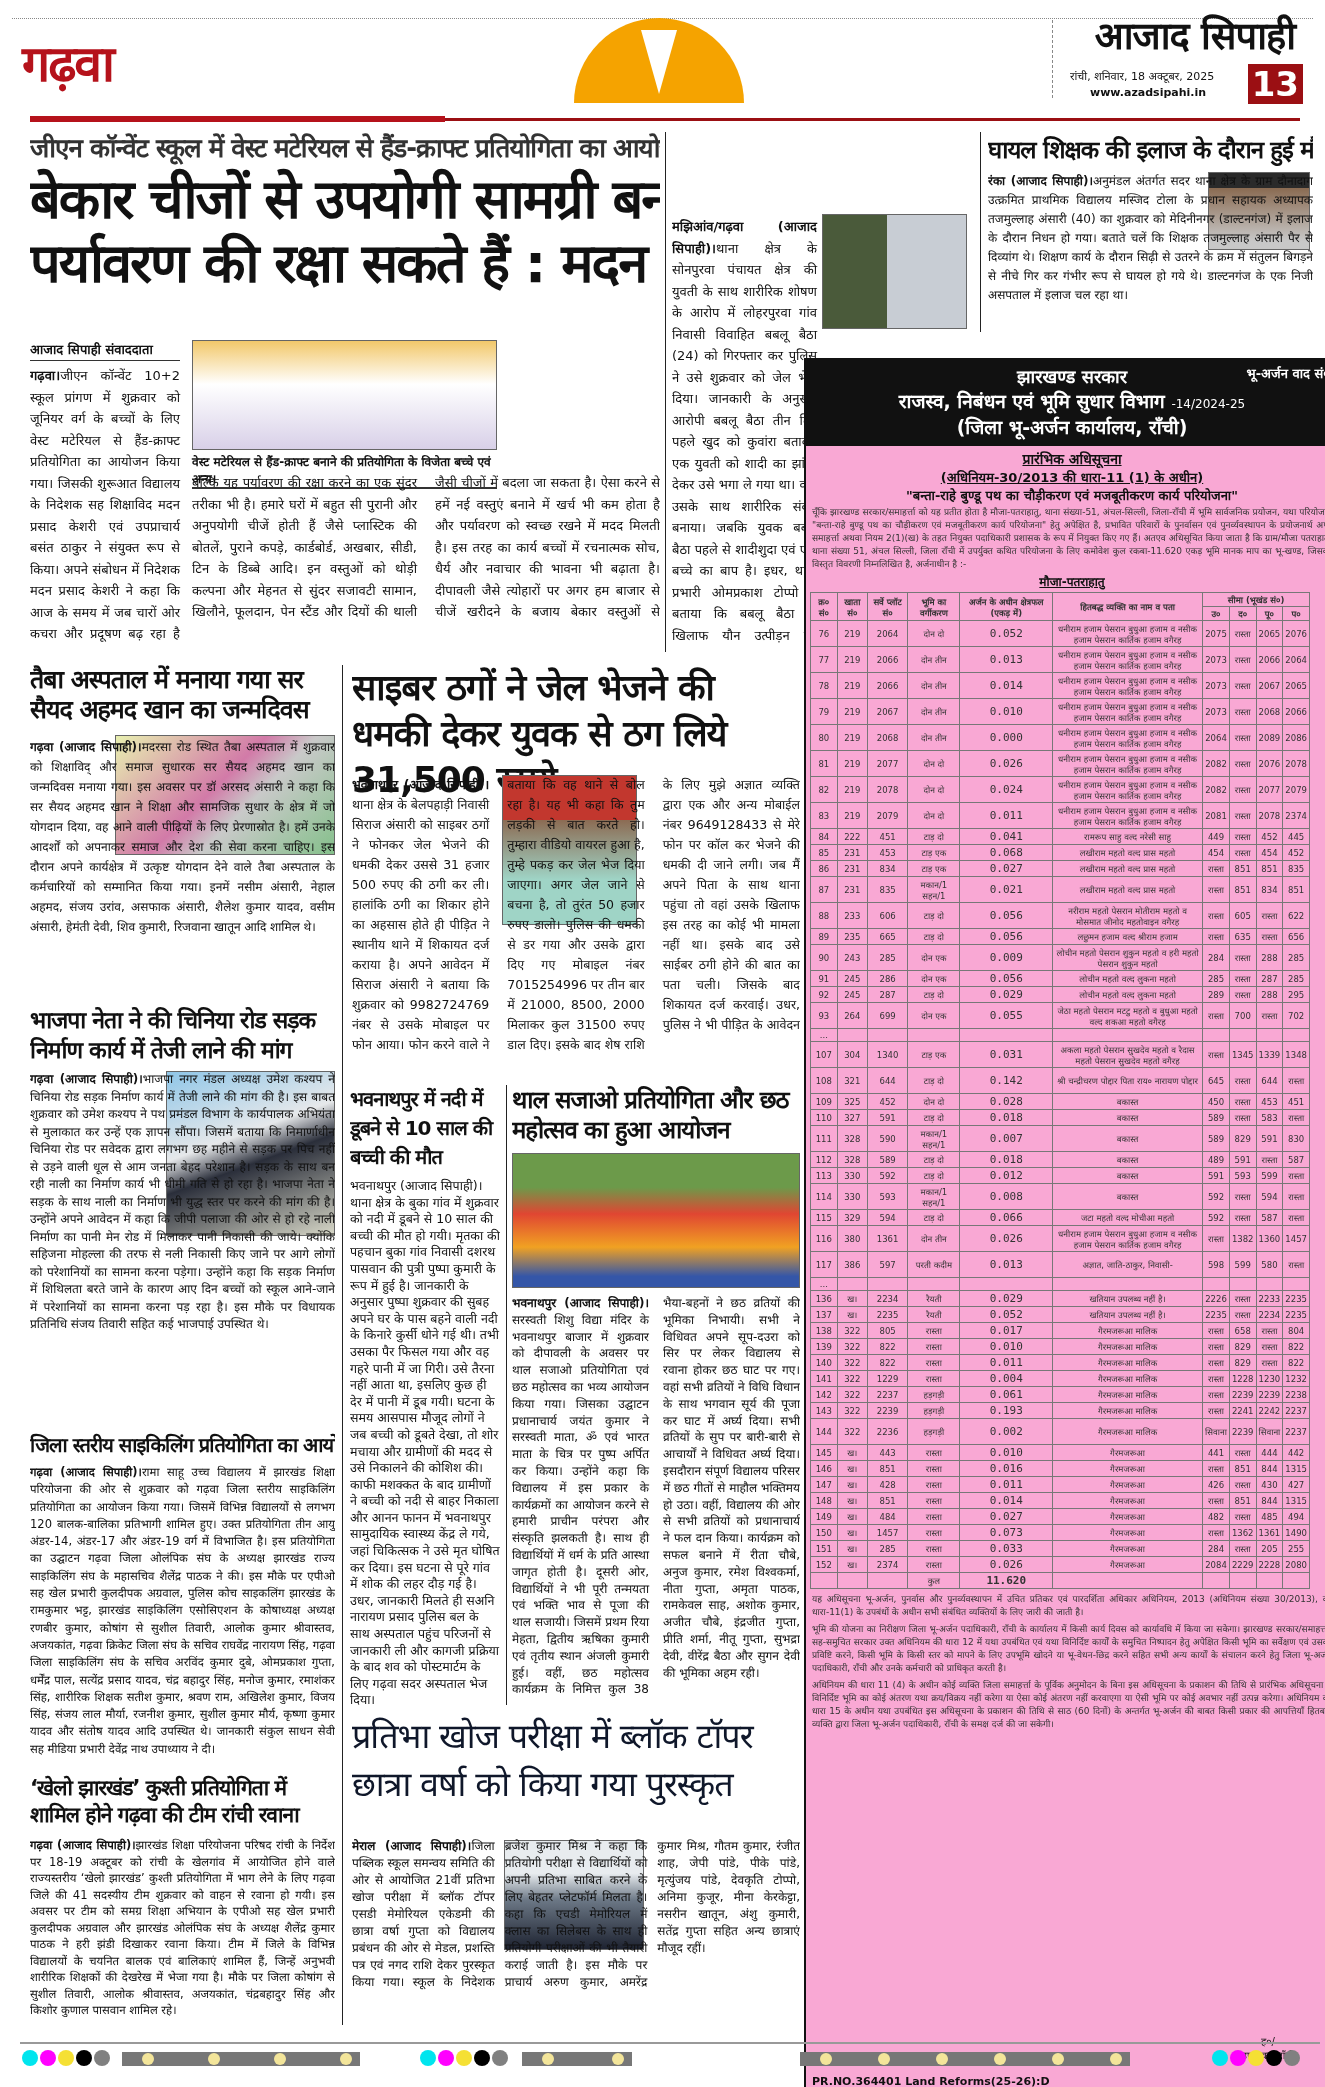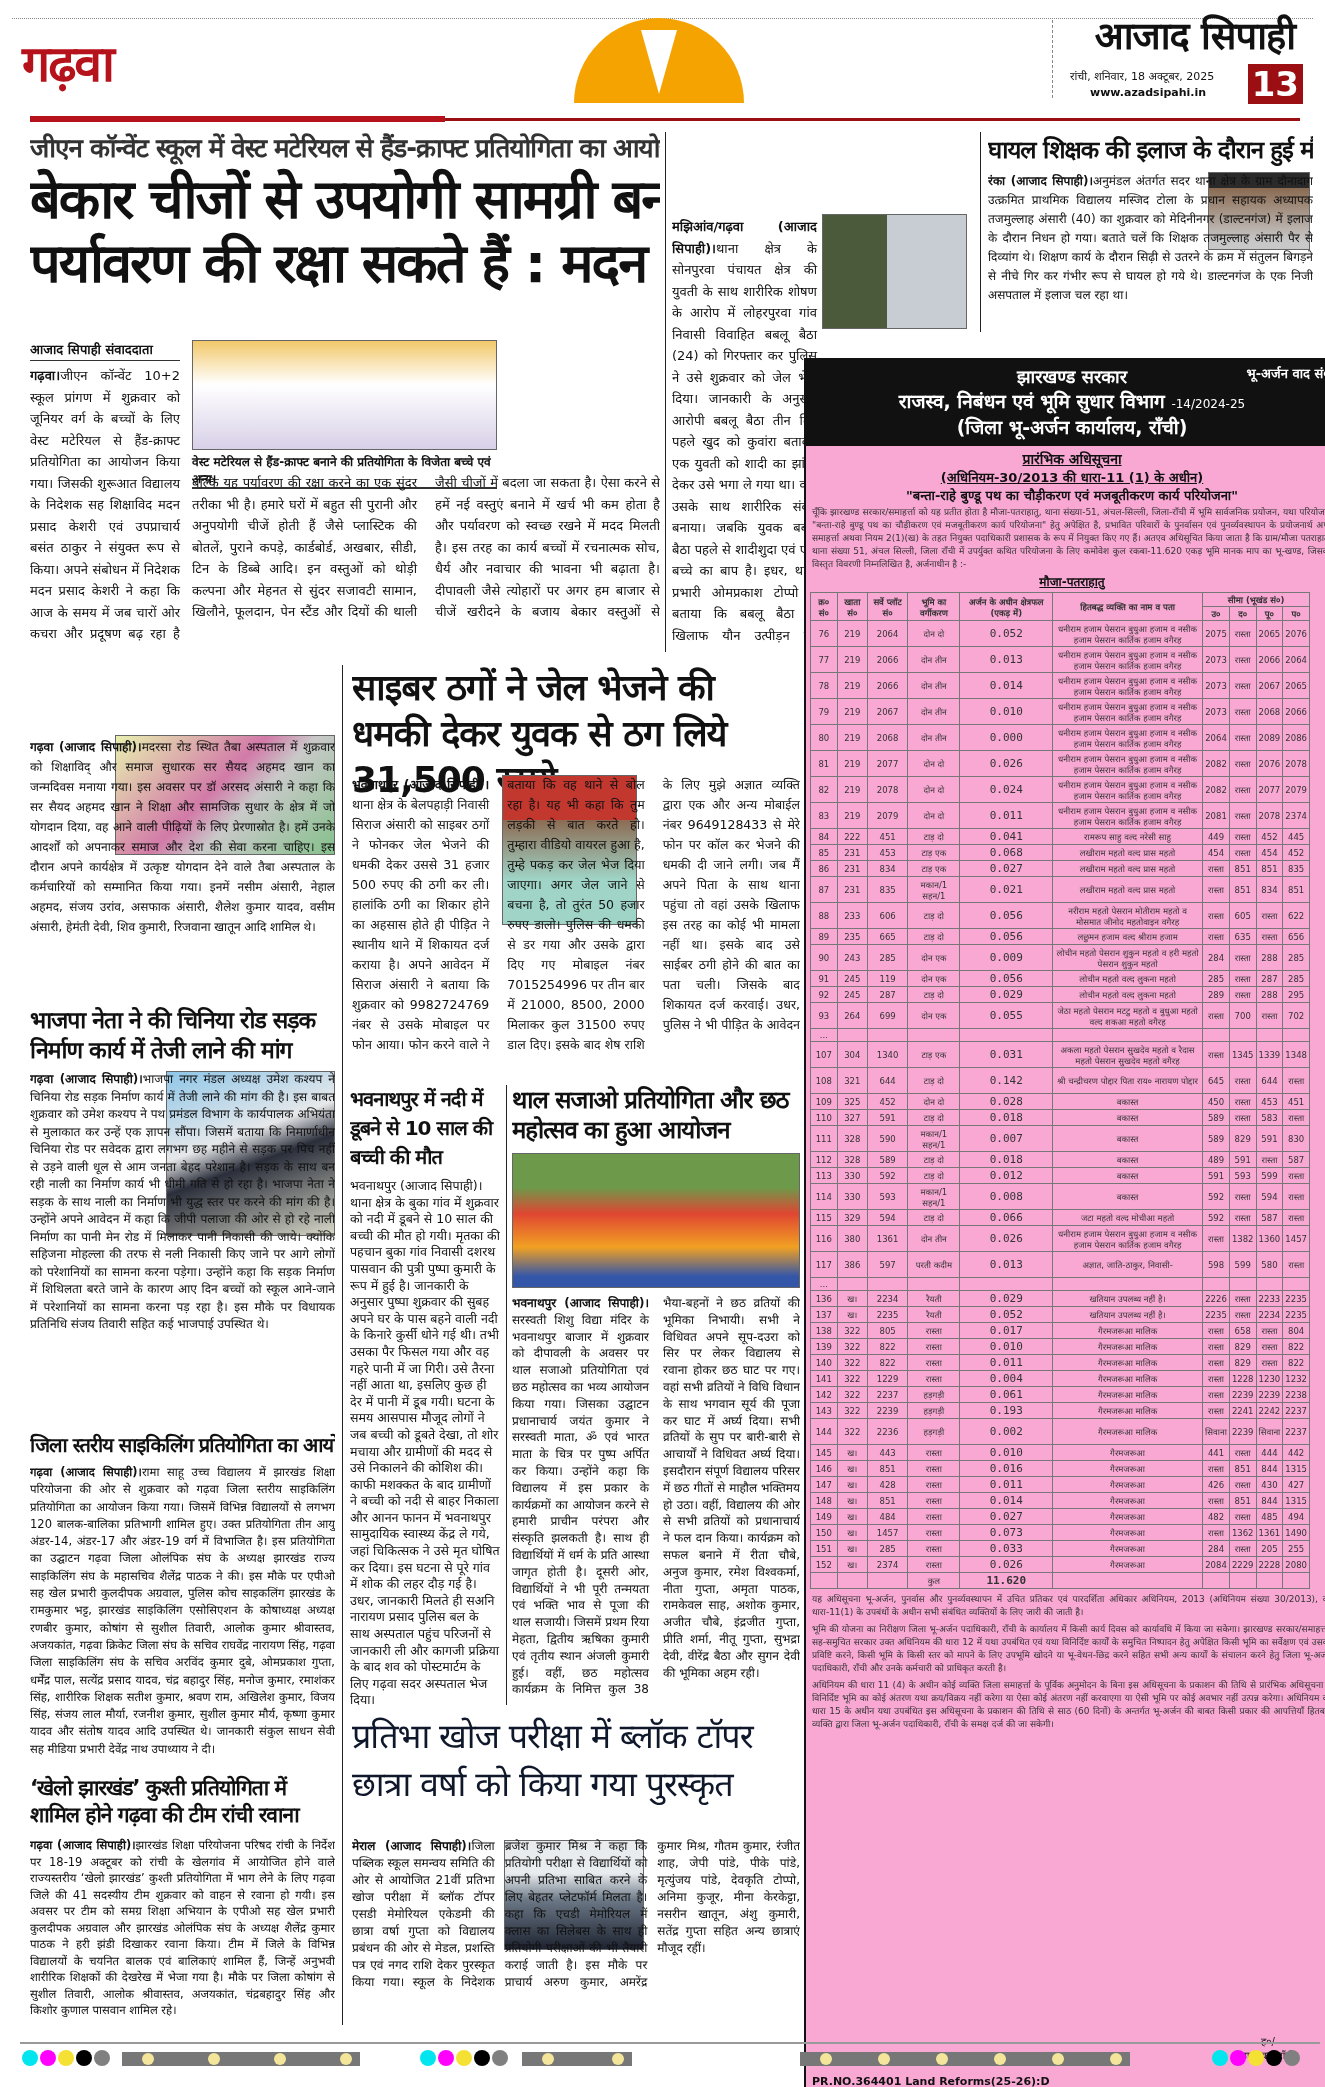--- a/index.html
+++ b/index.html
@@ -312,21 +312,21 @@
           <td class="area">0.009</td>
           <td style="width: 150px;">लोचीन महतो पेसरान शुकुन महतो व हरी महतो पेसरान शुकुन महतो</td>
           <td>284</td>
           <td>रास्ता</td>
           <td>288</td>
           <td>285</td>
         </tr>
         <tr>
           <td>91</td>
           <td>245</td>
-          <td>119</td>
+          <td>286</td>
           <td>दोन एक</td>
           <td class="area">0.056</td>
           <td style="width: 150px;">लोचीन महतो वल्द लुकना महतो</td>
           <td>285</td>
           <td>रास्ता</td>
           <td>287</td>
           <td>285</td>
         </tr>
         <tr>
           <td>92</td>
@@ -732,20 +732,21 @@
   <div class="nfoot">भूमि की योजना का निरीक्षण जिला भू-अर्जन पदाधिकारी, राँची के कार्यालय में किसी कार्य दिवस को कार्यावधि में किया जा सकेगा। झारखण्ड सरकार/समाहर्त्ता-सह-समुचित सरकार उक्त अधिनियम की धारा 12 में यथा उपबंधित एवं यथा विनिर्दिष्ट कार्यों के समुचित निष्पादन हेतु अपेक्षित किसी भूमि का सर्वेक्षण एवं उसकी प्रविष्टि करने, किसी भूमि के किसी स्तर को मापने के लिए उपभूमि खोदने या भू-वेधन-छिद्र करने सहित सभी अन्य कार्यों के संचालन करने हेतु जिला भू-अर्जन पदाधिकारी, राँची और उनके कर्मचारी को प्राधिकृत करती है।</div>
   <div class="nfoot">अधिनियम की धारा 11 (4) के अधीन कोई व्यक्ति जिला समाहर्त्ता के पूर्विक अनुमोदन के बिना इस अधिसूचना के प्रकाशन की तिथि से प्रारंभिक अधिसूचना में विनिर्दिष्ट भूमि का कोई अंतरण यथा क्रय/विक्रय नहीं करेगा या ऐसा कोई अंतरण नहीं करवाएगा या ऐसी भूमि पर कोई अवभार नहीं उत्पन्न करेगा। अधिनियम की धारा 15 के अधीन यथा उपबंधित इस अधिसूचना के प्रकाशन की तिथि से साठ (60 दिनों) के अन्तर्गत भू-अर्जन की बाबत किसी प्रकार की आपत्तियाँ हितबद्ध व्यक्ति द्वारा जिला भू-अर्जन पदाधिकारी, राँची के समक्ष दर्ज की जा सकेगी।</div>
   <div class="nsign">
     <div>ह०/-</div>
     <div>उपायुक्त, राँची।</div>
   </div>
   <div class="nprno">PR.NO.364401 Land Reforms(25-26):D</div>
 </section>
 
 <section class="blk" style="left:30px;top:665px;width:305px;height:330px">
+  <div class="h-sm" style="font-size:25px">तैबा अस्पताल में मनाया गया सर सैयद अहमद खान का जन्मदिवस</div>
   <div class="photo" style="left:85px;top:70px;width:220px;height:120px;background:linear-gradient(135deg,#e8f0b0,#d27aa8 45%,#c9c9c9 60%,#85c08b)"></div>
   <div class="body" style="position:absolute;left:0;top:72px;width:305px;font-size:12px;line-height:20px"><b>गढ़वा (आजाद सिपाही)।</b><span>मदरसा रोड स्थित तैबा अस्पताल में शुक्रवार को शिक्षाविद् और समाज सुधारक सर सैयद अहमद खान का जन्मदिवस मनाया गया। इस अवसर पर डॉ अरसद अंसारी ने कहा कि सर सैयद अहमद खान ने शिक्षा और सामजिक सुधार के क्षेत्र में जो योगदान दिया, वह आने वाली पीढ़ियों के लिए प्रेरणास्रोत है। हमें उनके आदर्शों को अपनाकर समाज और देश की सेवा करना चाहिए। इस दौरान अपने कार्यक्षेत्र में उत्कृष्ट योगदान देने वाले तैबा अस्पताल के कर्मचारियों को सम्मानित किया गया। इनमें नसीम अंसारी, नेहाल अहमद, संजय उरांव, असफाक अंसारी, शैलेश कुमार यादव, वसीम अंसारी, हेमंती देवी, शिव कुमारी, रिजवाना खातून आदि शामिल थे।</span></div>
 </section>
 <div class="vline" style="left:342px;top:665px;height:1360px"></div>
 
 <section class="blk" style="left:352px;top:665px;width:448px;height:400px">
   <div class="h-big" style="font-size:36px;line-height:46px">साइबर ठगों ने जेल भेजने की धमकी देकर युवक से ठग लिये 31,500 रुपये</div>
   <div class="photo" style="left:150px;top:110px;width:135px;height:150px;background:linear-gradient(180deg,#c2372e 30%,#8c6c54 30%,#9fd4c6 70%)"></div>
   <div class="body cols3" style="position:absolute;left:0;top:110px;width:448px;height:290px;font-size:12.5px;line-height:20px"><b>भवनाथपुर (आजाद सिपाही)।</b><span>थाना क्षेत्र के बेलपहाड़ी निवासी सिराज अंसारी को साइबर ठगों ने फोनकर जेल भेजने की धमकी देकर उससे 31 हजार 500 रुपए की ठगी कर ली। हालांकि ठगी का शिकार होने का अहसास होते ही पीड़ित ने स्थानीय थाने में शिकायत दर्ज कराया है। अपने आवेदन में सिराज अंसारी ने बताया कि शुक्रवार को 9982724769 नंबर से उसके मोबाइल पर फोन आया। फोन करने वाले ने बताया कि वह थाने से बोल रहा है। यह भी कहा कि तुम लड़की से बात करते हो। तुम्हारा वीडियो वायरल हुआ है, तुम्हे पकड़ कर जेल भेज दिया जाएगा। अगर जेल जाने से बचना है, तो तुरंत 50 हजार रुपए डालो। पुलिस की धमकी से डर गया और उसके द्वारा दिए गए मोबाइल नंबर 7015254996 पर तीन बार में 21000, 8500, 2000 मिलाकर कुल 31500 रुपए डाल दिए। इसके बाद शेष राशि के लिए मुझे अज्ञात व्यक्ति द्वारा एक और अन्य मोबाईल नंबर 9649128433 से मेरे फोन पर कॉल कर भेजने की धमकी दी जाने लगी। जब मैं अपने पिता के साथ थाना पहुंचा तो वहां उसके खिलाफ इस तरह का कोई भी मामला नहीं था। इसके बाद उसे साईबर ठगी होने की बात का पता चली। जिसके बाद शिकायत दर्ज करवाई। उधर, पुलिस ने भी पीड़ित के आवेदन के आलोक में जांच शुरू कर दी है।</span></div>
 </section>

